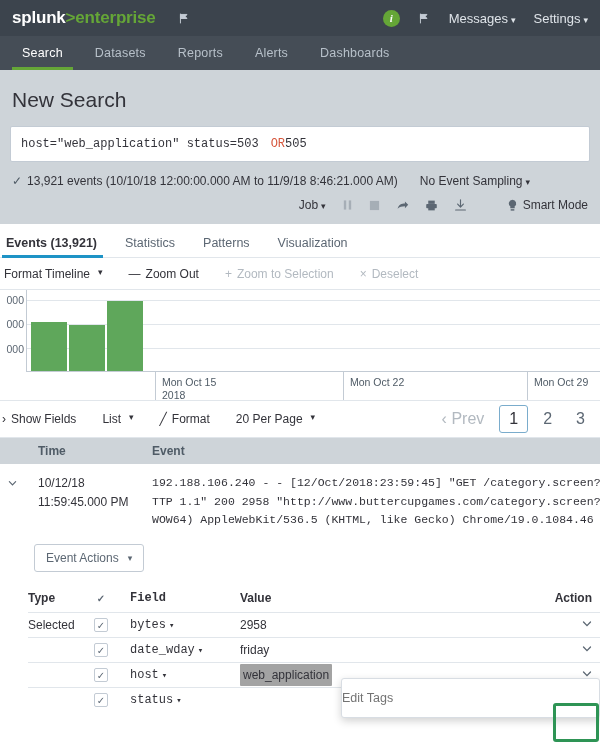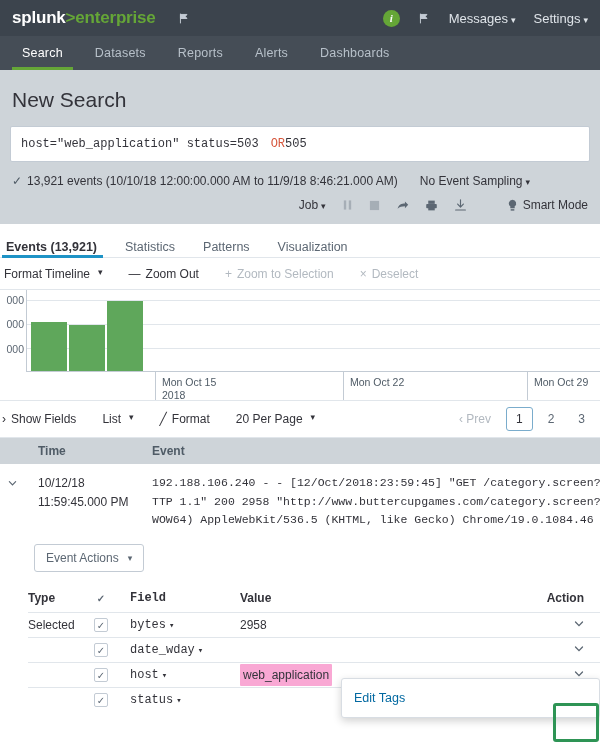--- a/index.html
+++ b/index.html
@@ -88,21 +88,21 @@
   .smartmode { margin-left: 24px; color: #33333a; display: flex; align-items: center; gap: 5px; }
 
   
   .panel { background: #ffffff; }
 
   .resulttabs {
     display: flex; align-items: stretch; height: 34px;
     border-bottom: 1px solid #e1e6eb; padding-left: 2px;
   }
   .rtab {
-    display: flex; align-items: flex-start; padding: 16px 14px;
+    display: flex; align-items: flex-end; padding: 7px 14px;
     font-size: 12.5px; color: #5c6773; position: relative; white-space: nowrap;
   }
   .rtab:first-child { padding-left: 4px; }
   .rtab.active { color: #33333a; font-weight: bold; }
   .rtab.active:after {
     content: ""; position: absolute; left: 0; right: 8px; bottom: -1px;
     height: 3px; background: #1e93c6;
   }
 
   .timelinebar {
@@ -143,21 +143,21 @@
   .xtick.first { border-left: none; }
 
   
   .controls {
     display: flex; align-items: center; height: 38px;
     border-top: 1px solid #e1e6eb; border-bottom: 1px solid #e1e6eb;
     font-size: 12px; color: #33333a; padding: 0 6px 0 2px; gap: 26px;
     white-space: nowrap;
   }
   .pager { margin-left: auto; display: flex; align-items: center; gap: 6px; }
-  .pg { padding: 4px 9px; color: #5c6773; font-size: 12px; }
+  .pg { padding: 4px 9px; color: #5c6773; font-size: 16px; }
   .pg.dim { color: #b2b9c0; }
   .pg.active {
     border: 1px solid #7aaccc; border-radius: 3px; color: #33333a;
     background: #fff;
   }
 
   
   .evt-head {
     display: flex; background: #ced4d9; height: 26px; align-items: center;
     font-size: 12px; color: #4f5b66; font-weight: bold;
@@ -184,40 +184,40 @@
 
   
   .ftable { padding-left: 28px; font-size: 12px; }
   .frow { display: flex; align-items: center; height: 25px; }
   .frow.head { font-weight: bold; color: #33333a; height: 28px; }
   .frow.bordered { border-top: 1px solid #e1e6eb; }
   .f-type { width: 66px; flex: 0 0 66px; color: #33333a; }
   .f-chk  { width: 36px; flex: 0 0 36px; }
   .f-name { width: 110px; flex: 0 0 110px; color: #33333a; font-family: Liberation Mono, monospace; }
   .f-val  { width: 165px; flex: 0 0 165px; color: #33333a; }
-  .f-act  { flex: 1 1 auto; text-align: right; padding-right: 16px; color: #5c6773; font-weight: normal; }
+  .f-act  { flex: 1 1 auto; text-align: right; padding-right: 8px; color: #5c6773; font-weight: normal; }
   .frow.head .f-name, .frow.head .f-val { color: #33333a; }
 
   .chkbox {
     width: 14px; height: 14px; border: 1px solid #c3cbd4; border-radius: 2px;
     display: inline-flex; align-items: center; justify-content: center;
     color: #5c6773; font-size: 10px; background: #fff;
   }
   .chkbox.plain { border: none; }
   .fieldlink { color: #33333a; }
-  .hl { background: #f9a8d4; padding: 4px 3px; border-radius: 1px; }
+  .hl { background: #a3a3a3; padding: 4px 3px; border-radius: 1px; }
   .chev-sm { color: #5c6773; font-size: 11px; }
 
   
   .popup {
     position: absolute; left: 341px; top: 678px; width: 259px; height: 40px;
     background: #ffffff; border: 1px solid #d8dde3; border-radius: 3px;
     box-shadow: 0 3px 8px rgba(0,0,0,.18);
-    display: flex; align-items: center; padding-left: 12px;
-    font-size: 12.5px; color: #0369a1; z-index: 20;
+    display: flex; align-items: center; 
+    font-size: 12.5px; color: #737373; z-index: 20;
   }
 
   
   .annot {
     position: absolute; left: 553px; top: 703px; width: 46px; height: 39px;
     border: 3px solid #2e9455; border-radius: 3px; z-index: 30;
   }
 </style>
 </head>
 <body>
@@ -470,20 +470,21 @@
               <path d="M1.5 3L5 6.6 8.5 3" stroke="currentColor" stroke-width="1.3" fill="none" stroke-linecap="round"></path>
             </svg>
         </span>
       </div>
     </div>
 
     <div class="frow bordered">
       <div class="f-type"></div>
       <div class="f-chk"><span class="chkbox">✓</span></div>
       <div class="f-name"><span class="fieldlink">date_wday</span><span class="caret">▾</span></div>
+      <div class="f-val"><span>friday</span></div>
       <div class="f-act">
         <span class="chev-sm">
           <svg width="10" height="10" viewBox="0 0 10 10">
               <path d="M1.5 3L5 6.6 8.5 3" stroke="currentColor" stroke-width="1.3" fill="none" stroke-linecap="round"></path>
             </svg>
         </span>
       </div>
     </div>
 
     <div class="frow bordered">

